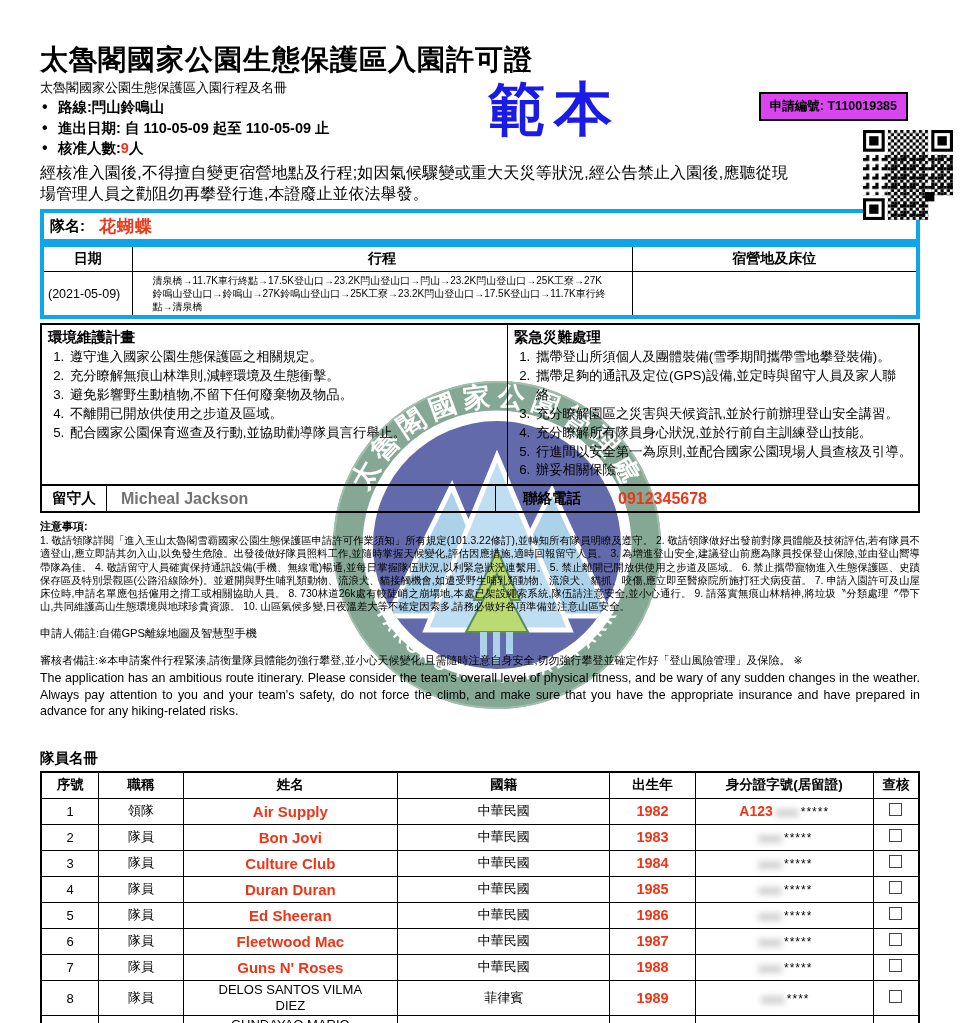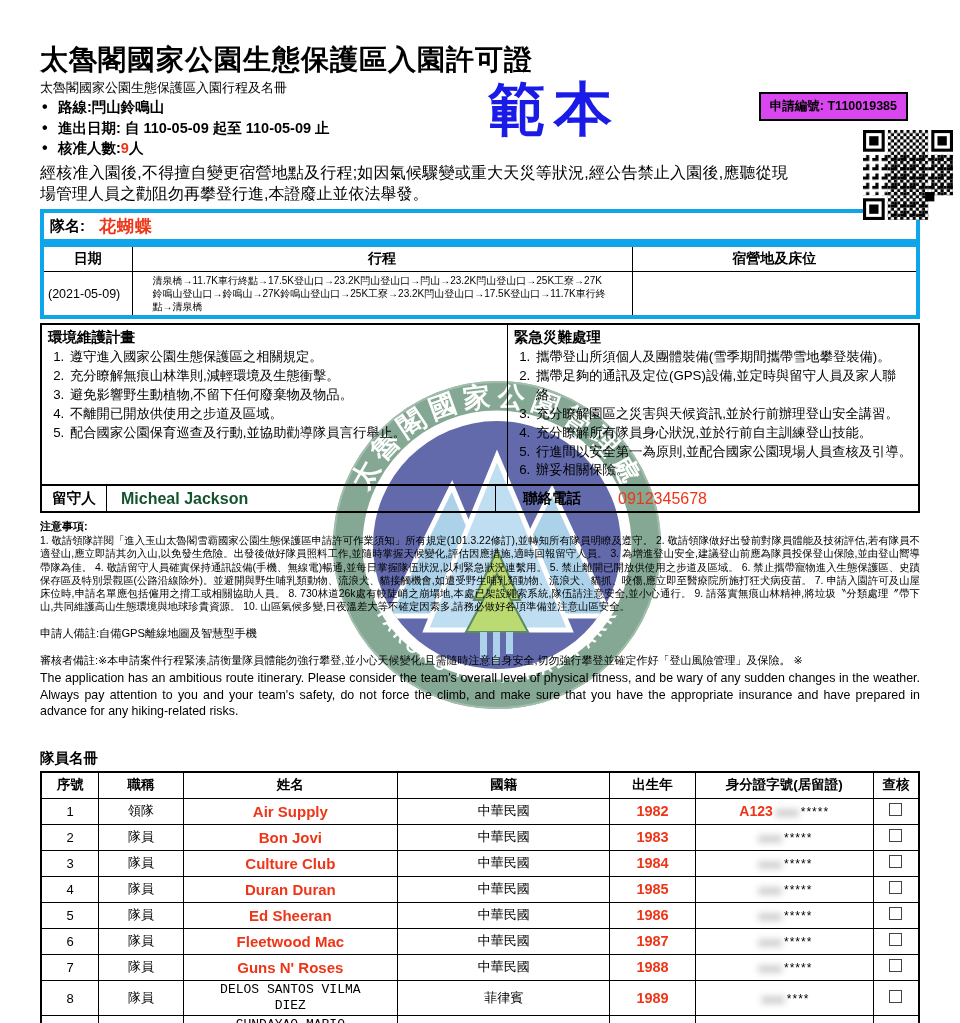--- a/index.html
+++ b/index.html
@@ -32,41 +32,41 @@
   
   .duty-wrap{margin-top:4px;display:flex;border:2px solid #000;border-bottom:1px solid #000;}
   .duty-col{padding:2px 6px 4px 6px;box-sizing:border-box;}
   .duty-col.left{width:466px;border-right:1px solid #000;}
   .duty-col.right{flex:1;}
   .duty-title{font-size:14.5px;font-weight:bold;margin:1px 0 1px 0;}
   ol.duty-list{margin:0;padding-left:20px;font-size:13.3px;line-height:1.42;}
   ol.duty-list li{padding-left:2px;}
   .guardian-row{display:flex;border:2px solid #000;border-top:1px solid #000;height:25px;align-items:center;}
   .g-label{width:64px;border-right:1px solid #000;font-size:14.5px;font-weight:bold;text-align:left;align-self:stretch;display:flex;align-items:center;justify-content:center;}
-  .g-name{flex:1;font-size:16px;font-weight:bold;color:#14532d;padding-left:14px;}
+  .g-name{flex:1;font-size:16px;font-weight:bold;color:#737373;padding-left:14px;}
   .g-phone-label{width:112px;border-left:1px solid #000;align-self:stretch;display:flex;align-items:center;justify-content:center;font-size:14.5px;font-weight:bold;}
-  .g-phone{width:300px;font-size:16px;font-weight:normal;color:#ee3517;padding-left:10px;}
+  .g-phone{width:300px;font-size:16px;font-weight:bold;color:#ee3517;padding-left:10px;}
   
   .notes{margin-top:7px;font-size:10.4px;line-height:1.27;text-align:justify;}
   .notes-title{font-size:11px;font-weight:bold;}
   .applicant-note{margin-top:13px;font-size:11.2px;}
   .reviewer{margin-top:12px;}
   .reviewer-zh{font-size:11px;}
   .reviewer-en{font-size:12.4px;line-height:1.33;margin-top:2px;text-align:justify;}
   
   .roster-title{margin-top:29px;font-size:14.5px;font-weight:bold;}
   .roster-table{margin-top:3px;border:2px solid #000;}
   .roster-table th{font-size:13.5px;font-weight:bold;height:23px;}
   .roster-table td{text-align:center;height:23px;font-size:13px;}
   .rt-no{width:6.6%;}.rt-role{width:9.6%;}.rt-name{width:24.4%;}.rt-nat{width:24.2%;}
   .rt-birth{width:9.7%;}.rt-id{width:20.3%;}.rt-chk{width:5.2%;}
   td.cell-name{font-size:15px;font-weight:bold;}
   td.cell-name.red-name{color:#ee3517;}
   td.cell-name.black-name{font-weight:normal;font-size:13px;color:#000;}
-  td.cell-name.black-name .name-inner{display:inline-block;max-width:150px;line-height:1.25;font-family:Liberation Mono, monospace;}
+  td.cell-name.black-name .name-inner{display:inline-block;max-width:150px;line-height:1.25;}
   td.cell-birth{color:#ee3517;font-weight:bold;font-size:14.5px;}
   .id-prefix{color:#ee3517;font-weight:bold;font-size:14px;}
   .smudge{display:inline-block;width:24px;height:8px;background:#9a9a9a;filter:blur(3px);opacity:.45;border-radius:2px;vertical-align:middle;margin:0 2px;}
   .id-mask{font-size:12px;letter-spacing:1px;}
   .chk{display:inline-block;width:11px;height:11px;border:1.5px solid #444;background:#fff;cursor:pointer;}
   
   .seal{position:absolute;left:330px;top:378px;z-index:0;opacity:.93;}
 </style>
 </head>
 <body>

